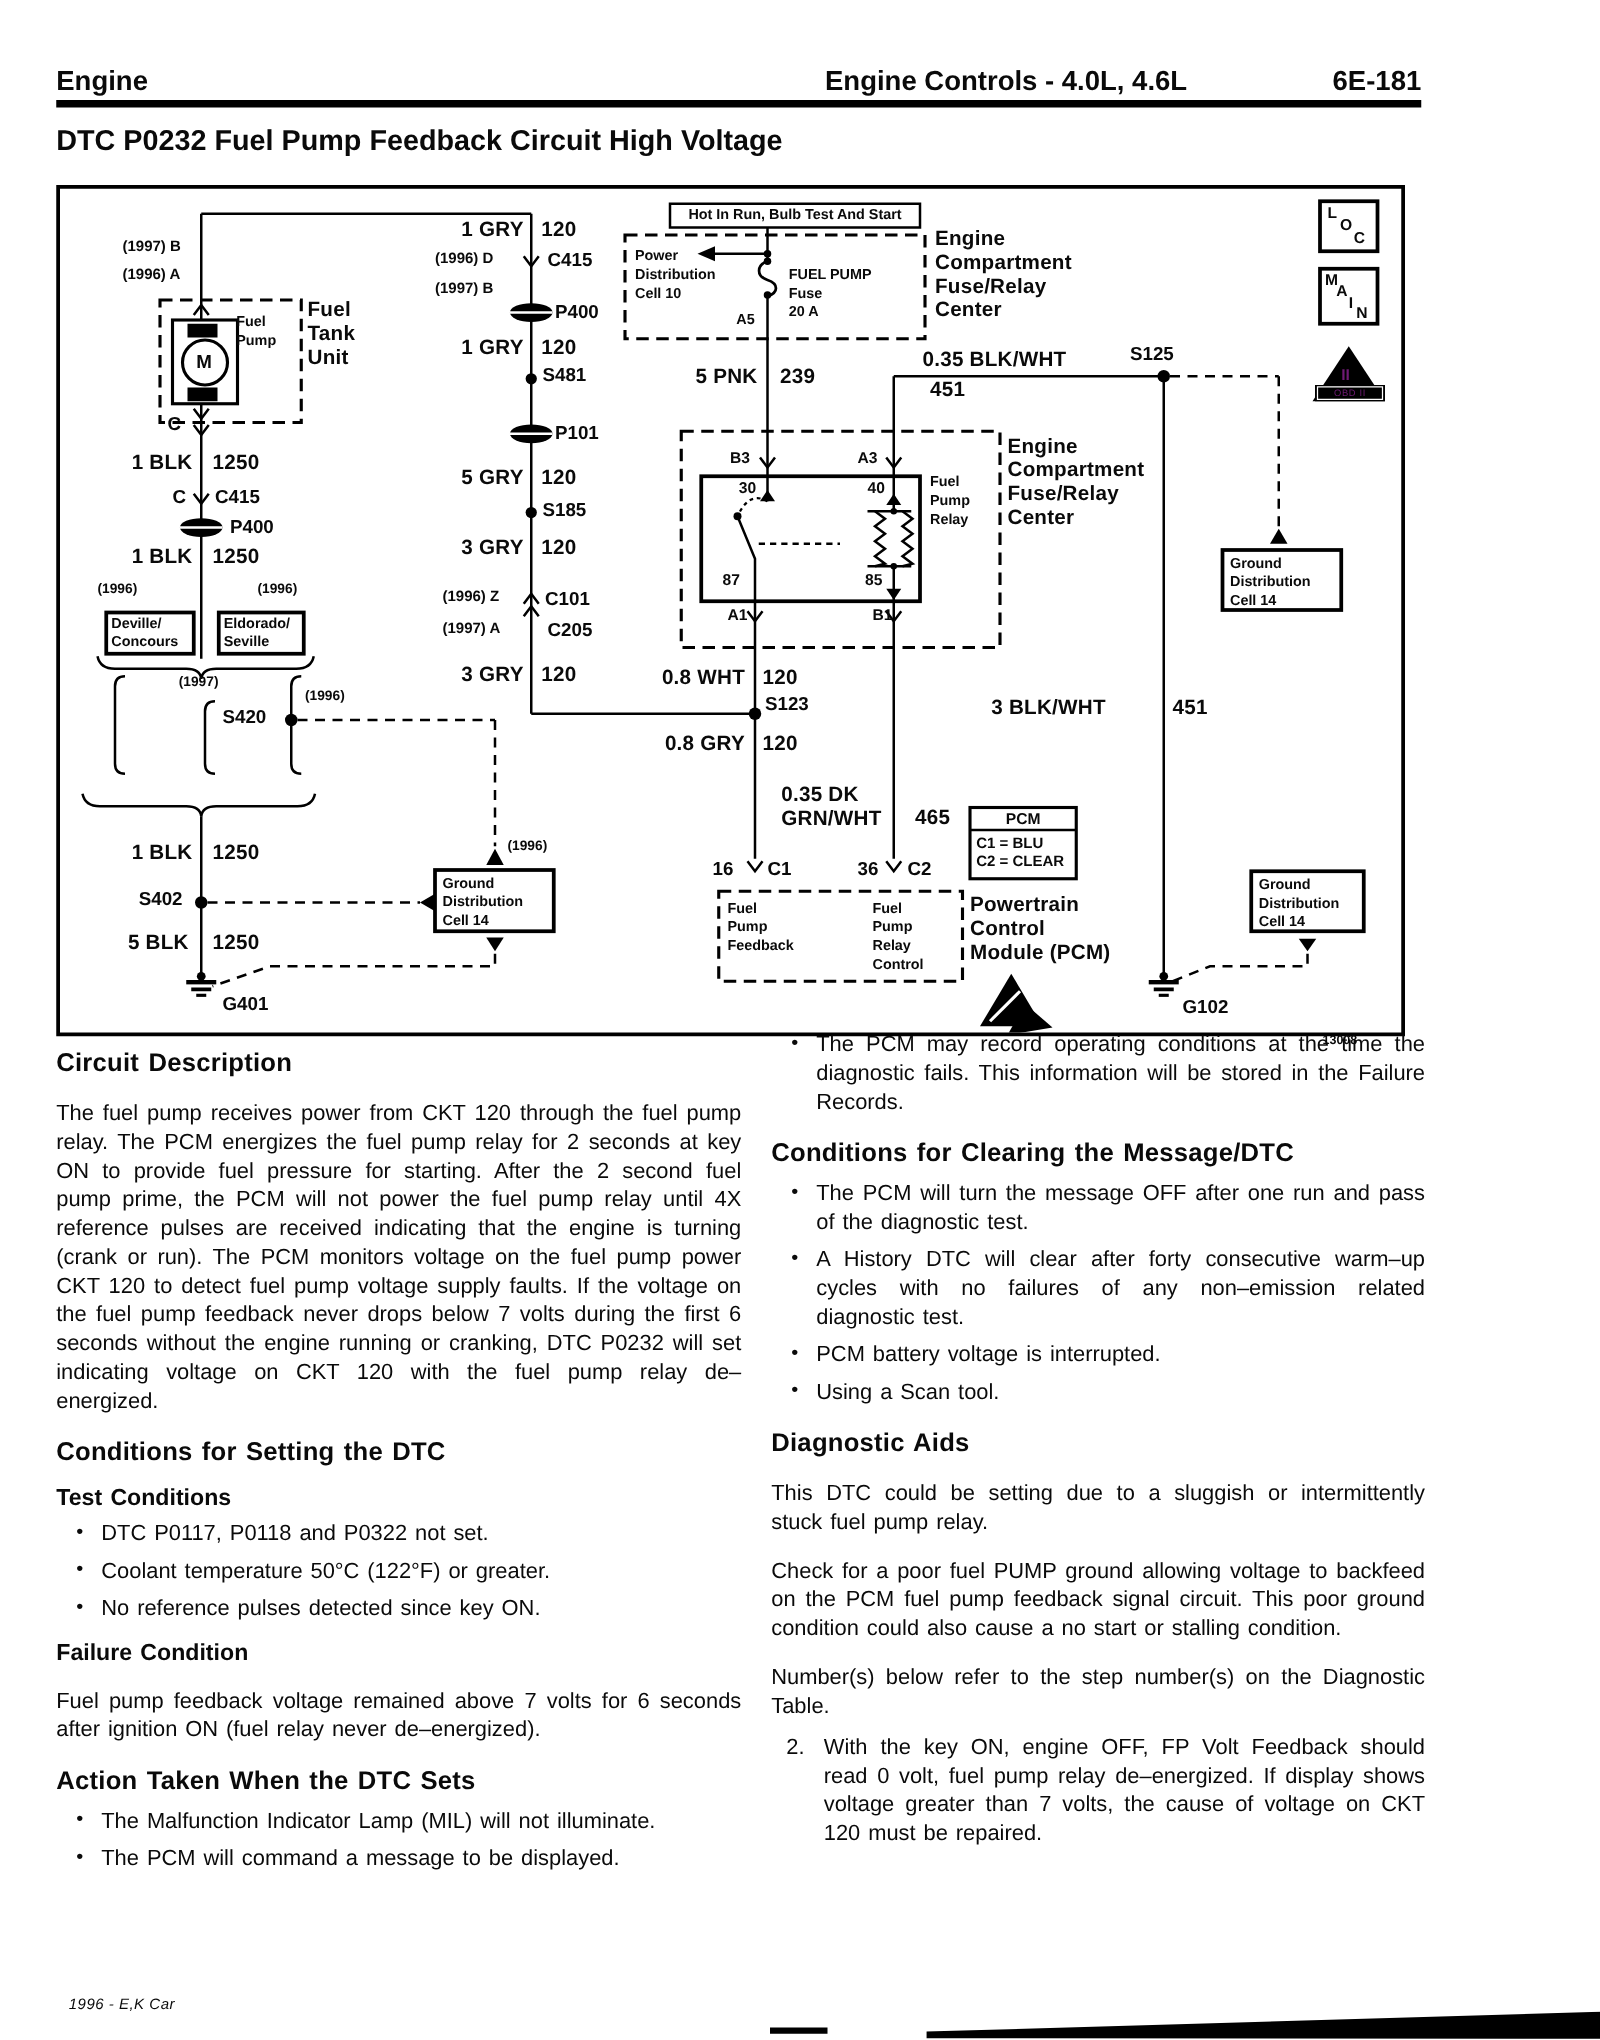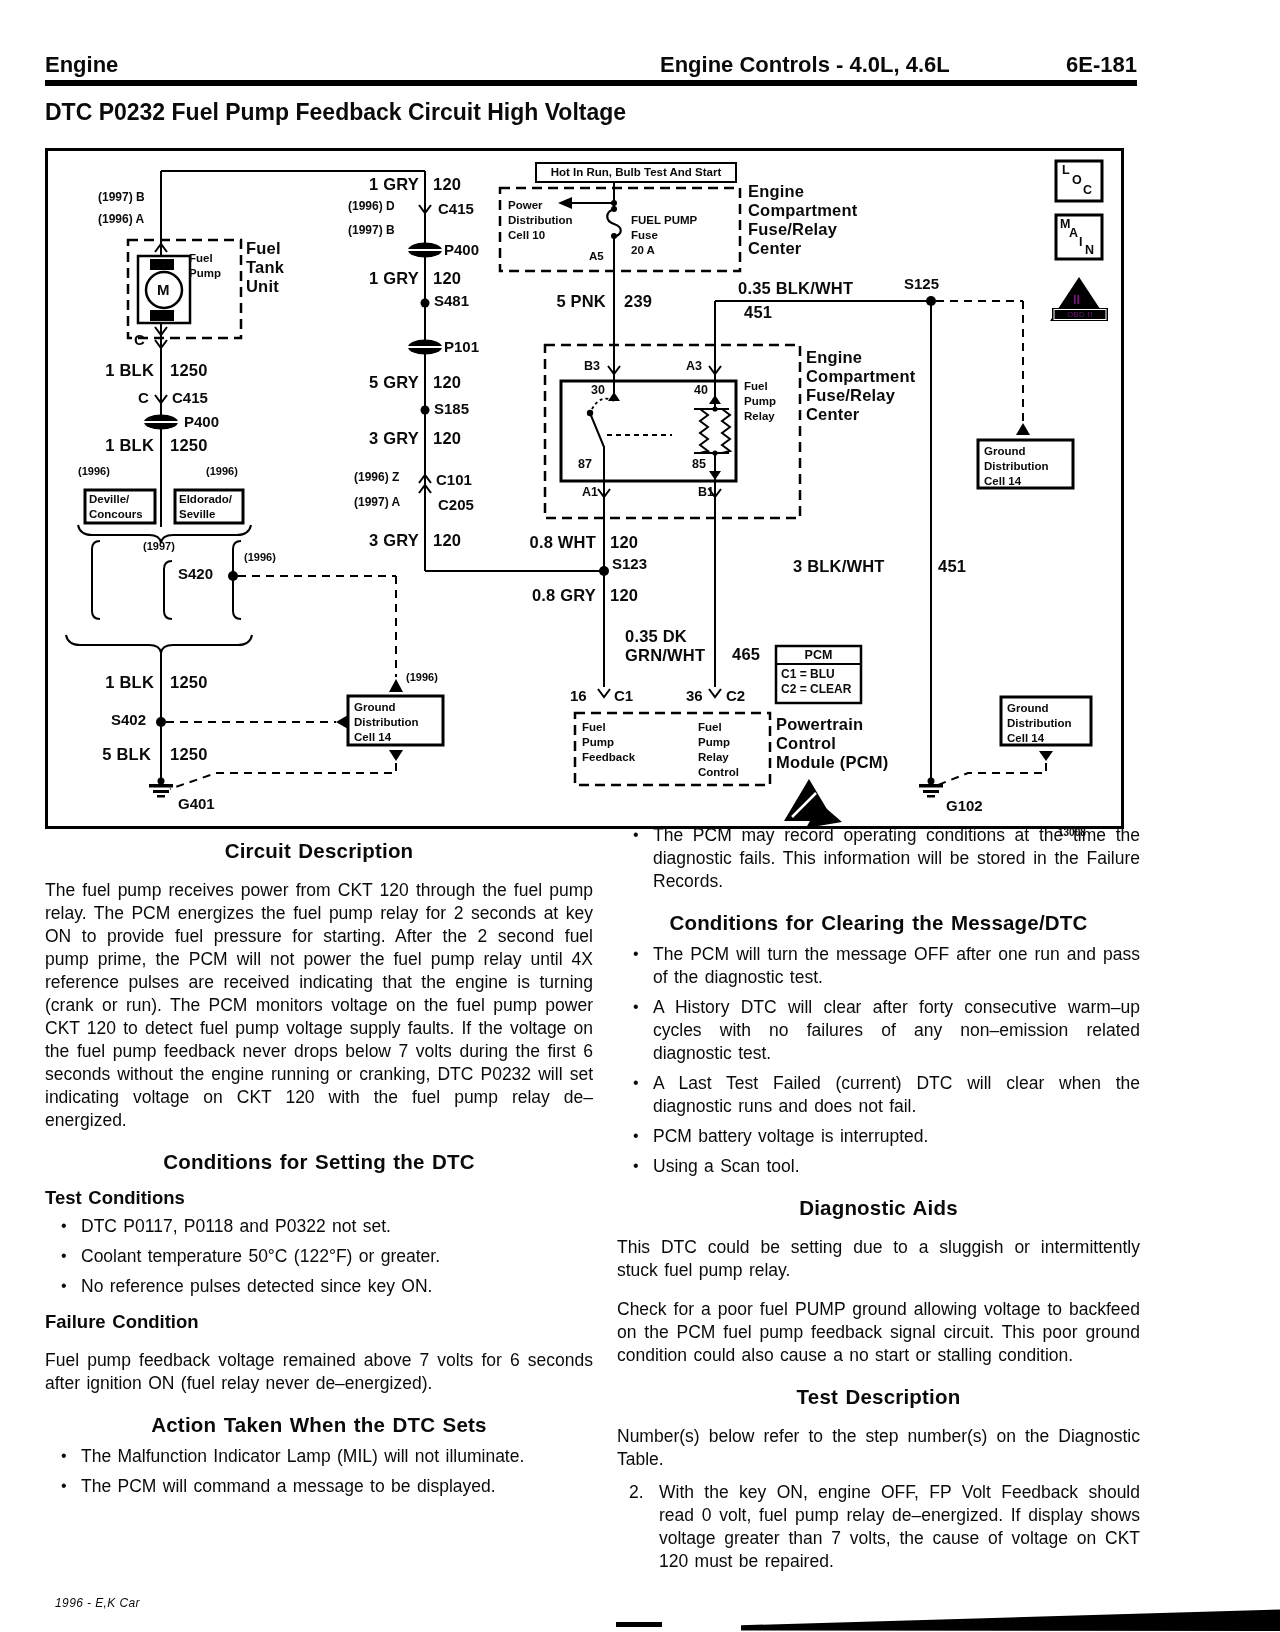--- a/index.html
+++ b/index.html
@@ -20,21 +20,21 @@
   .f12{font-size:12px;font-weight:700}
   .f11{font-size:11.5px;font-weight:700;line-height:1.3}
   .y{font-size:11px;font-weight:700}
   .f7{font-size:7.5px;font-weight:400;letter-spacing:.5px}
   .wl{text-align:right}
   .ctr{text-align:center}
   .white{color:#701a75}
   #fig-num{position:absolute;left:1058px;top:827px;font-size:10px;font-weight:700}
   
   .col{position:absolute;font-size:17.5px;line-height:23px;text-align:justify;word-spacing:1.5px}
-  .col h2{font-size:20.5px;line-height:25px;margin:17px 0 8px;text-align:center;letter-spacing:.2px}
+  .col h2{font-size:20.5px;line-height:25px;margin:17px 0 8px;text-align:left;letter-spacing:.2px}
   .col h2.first{margin-top:0}
   .col h3{font-size:18.5px;line-height:23px;margin:12px 0 6px;text-align:left}
   .col p{margin:16px 0 10px}
   .col ul{list-style:none;margin:4px 0 12px;padding:0}
   .col li{position:relative;padding-left:36px;margin-bottom:7px}
   .col li::before{content:"\2022";position:absolute;left:16px;top:-1px;font-size:16px}
   .step{position:relative;padding-left:42px;margin-top:8px}
   .stepnum{position:absolute;left:12px;top:0;text-align:left}
   #footer{position:absolute;left:55px;top:1596px;font-size:12px;font-style:italic;letter-spacing:.4px}
   #wedge-small{position:absolute;left:616px;top:1622px;width:46px;height:5px;background:#000}
@@ -370,28 +370,26 @@
 </div>
 
 <div class="col" style="left:617px;top:824px;width:523px">
   <ul style="margin-top:0">
     <li><span>The PCM may record operating conditions at the time the diagnostic fails. This information will be stored in the Failure Records.</span></li>
   </ul>
   <h2>Conditions for Clearing the Message/DTC</h2>
   <ul>
     <li><span>The PCM will turn the message OFF after one run and pass of the diagnostic test.</span></li>
     <li><span>A History DTC will clear after forty consecutive warm–up cycles with no failures of any non–emission related diagnostic test.</span></li>
-    <li><span>A Last Test Failed (current) DTC will clear when the diagnostic runs and does not fail.</span></li>
     <li><span>PCM battery voltage is interrupted.</span></li>
     <li><span>Using a Scan tool.</span></li>
   </ul>
   <h2>Diagnostic Aids</h2>
   <p>This DTC could be setting due to a sluggish or intermittently stuck fuel pump relay.</p>
   <p>Check for a poor fuel PUMP ground allowing voltage to backfeed on the PCM fuel pump feedback signal circuit. This poor ground condition could also cause a no start or stalling condition.</p>
-  <h2>Test Description</h2>
   <p>Number(s) below refer to the step number(s) on the Diagnostic Table.</p>
   <div class="step">
     <span class="stepnum">2.</span>
     <span>With the key ON, engine OFF, FP Volt Feedback should read 0 volt, fuel pump relay de–energized. If display shows voltage greater than 7 volts, the cause of voltage on CKT 120 must be repaired.</span>
   </div>
 </div>
 
 <div id="footer">1996 - E,K Car</div>
 <div id="wedge-small"></div>
 <div id="wedge-big"></div>

